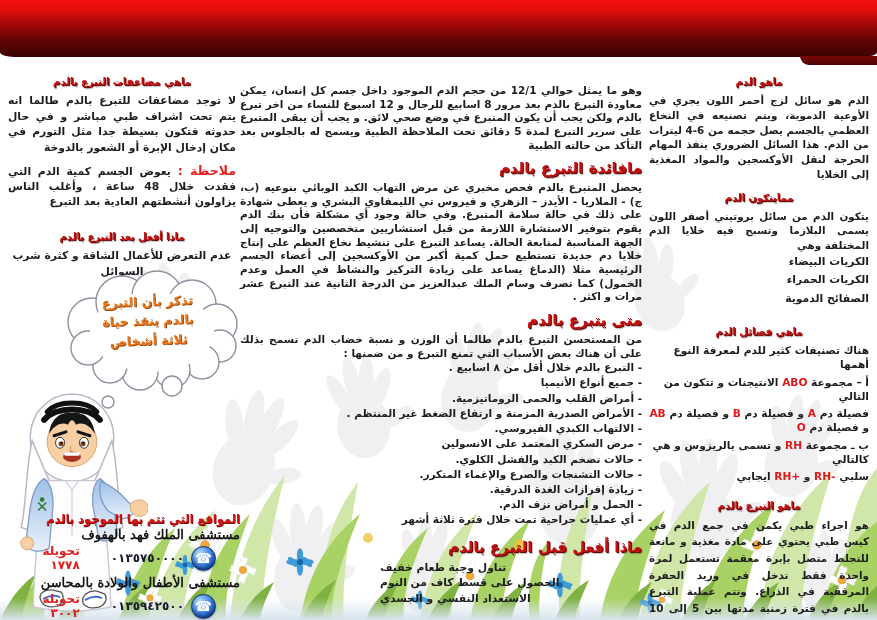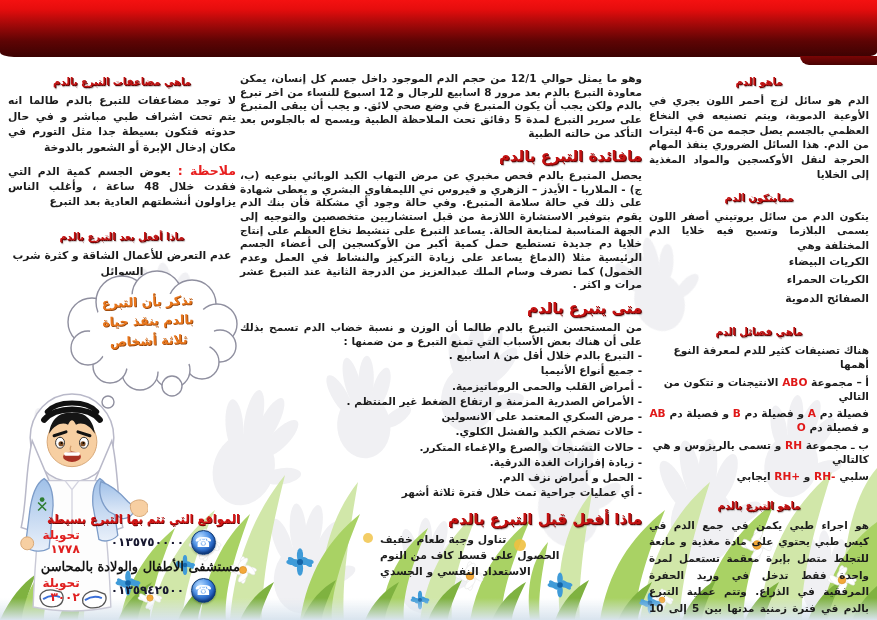--- a/index.html
+++ b/index.html
@@ -16,21 +16,21 @@
 
   
   .hands-layer { position:absolute; inset:0; z-index:1; }
   .grass-layer { position:absolute; left:0; bottom:0; width:877px; height:170px; z-index:2; }
   .bottom-haze { position:absolute; left:0; bottom:0; width:877px; height:22px; z-index:2;
     background:linear-gradient(to top,#d9e4ee,rgba(217,228,238,0)); }
 
   
   .col { position:absolute; z-index:5; }
   .col-right  { right:8px;  top:66px; width:220px; }
-  .col-center { left:240px; top:72px; width:402px; }
+  .col-center { left:240px; top:84px; width:402px; }
   .col-left   { left:8px;   top:66px; width:228px; }
 
   h2.sec { font-weight:bold; color:#c41212; letter-spacing:.5px;
     text-shadow:1px 1px 0 #670404, 1.5px 1.5px 1px rgba(0,0,0,.25); }
   .col-right h2.sec, .col-left h2.sec { text-align:center; font-size:10px; margin:10px 0 6px; }
   .col-left h2.sec.long { font-size:10px; }
   .col-center h2.sec { text-align:right; font-size:15px; margin:7px 0 4px; }
 
   p.body, li.body { font-weight:bold; color:#1c1c1c; font-size:10.4px; line-height:1.42;
     text-align:justify; text-align-last:right; }
@@ -223,20 +223,21 @@
     <h2 class="sec">مافائدة التبرع بالدم</h2>
     <p class="body">يحصل المتبرع بالدم فحص مخبري عن مرض التهاب الكبد الوبائي بنوعيه (ب، ج) - الملاريا - الأيدز – الزهري و فيروس تي الليمفاوي البشري و يعطى شهادة على ذلك في حالة سلامة المتبرع. وفي حالة وجود أي مشكلة فأن بنك الدم يقوم بتوفير الاستشارة اللازمة من قبل استشاريين متخصصين والتوجيه إلى الجهة المناسبة لمتابعة الحالة. يساعد التبرع على تنشيط نخاع العظم على إنتاج خلايا دم جديدة تستطيع حمل كمية أكبر من الأوكسجين إلى أعضاء الجسم الرئيسية مثلا (الدماغ يساعد على زيادة التركيز والنشاط في العمل وعدم الخمول) كما تصرف وسام الملك عبدالعزيز من الدرجة الثانية عند التبرع عشر مرات و اكثر .</p>
 
     <h2 class="sec">متى يتبرع بالدم</h2>
     <p class="body">من المستحسن التبرع بالدم طالما أن الوزن و نسبة خضاب الدم تسمح بذلك على أن هناك بعض الأسباب التي تمنع التبرع و من ضمنها :</p>
     <ul class="plain when-list">
       <li>- التبرع بالدم خلال أقل من ٨ اسابيع .</li>
       <li>- جميع أنواع الأنيميا</li>
       <li>- أمراض القلب والحمى الروماتيزمية.</li>
       <li>- الأمراض الصدرية المزمنة و ارتفاع الضغط غير المنتظم .</li>
+      <li>- الالتهاب الكبدي الفيروسي.</li>
       <li>- مرض السكري المعتمد على الانسولين</li>
       <li>- حالات تضخم الكبد والفشل الكلوي.</li>
       <li>- حالات التشنجات والصرع والإغماء المتكرر.</li>
       <li>- زيادة إفرازات الغدة الدرقية.</li>
       <li>- الحمل و أمراض نزف الدم.</li>
       <li>- أي عمليات جراحية تمت خلال فترة ثلاثة أشهر</li>
     </ul>
 
     <h2 class="sec" style="margin-top:10px;">ماذا أفعل قبل التبرع بالدم</h2>
     <ul class="plain before-list">
@@ -328,21 +329,22 @@
         <circle cx="45" cy="114" r="2.4" fill="#2e7d32" stroke="none"></circle>
     </g>
 
     <path d="M44,216 C40,208 48,204 56,205 L64,207 C68,212 66,219 60,221 C52,223 46,221 44,216 Z" fill="#ffffff" stroke="#555" stroke-width="1.3"></path>
     <path d="M46,214 C52,210 58,210 63,212" fill="none" stroke="#3a6fd8" stroke-width="2"></path>
     <path d="M86,218 C84,210 92,205 100,206 L108,209 C111,214 108,220 102,222 C94,224 88,222 86,218 Z" fill="#ffffff" stroke="#555" stroke-width="1.3"></path>
     <path d="M88,215 C94,211 100,211 105,213" fill="none" stroke="#3a6fd8" stroke-width="2"></path>
   </svg>
 
   <div class="locations">
-    <div class="loc-heading">المواقع التي تتم بها التبرع بسيطة</div>
+    <div class="loc-heading">المواقع التي تتم بها الموجود بالدم</div>
+    <div class="hospital">مستشفى الملك فهد بالهفوف</div>
     <div class="phone-row">
       <span class="phone-icon">☎</span>
       <span class="phone-number">٠١٣٥٧٥٠٠٠٠</span>
       <span class="phone-ext">تحويلة ١٧٧٨</span>
     </div>
     <div class="hospital">مستشفى الأطفال والولادة بالمحاسن</div>
     <div class="phone-row">
       <span class="phone-icon">☎</span>
       <span class="phone-number">٠١٣٥٩٤٢٥٠٠</span>
       <span class="phone-ext">تحويلة ٣٠٠٢</span>

